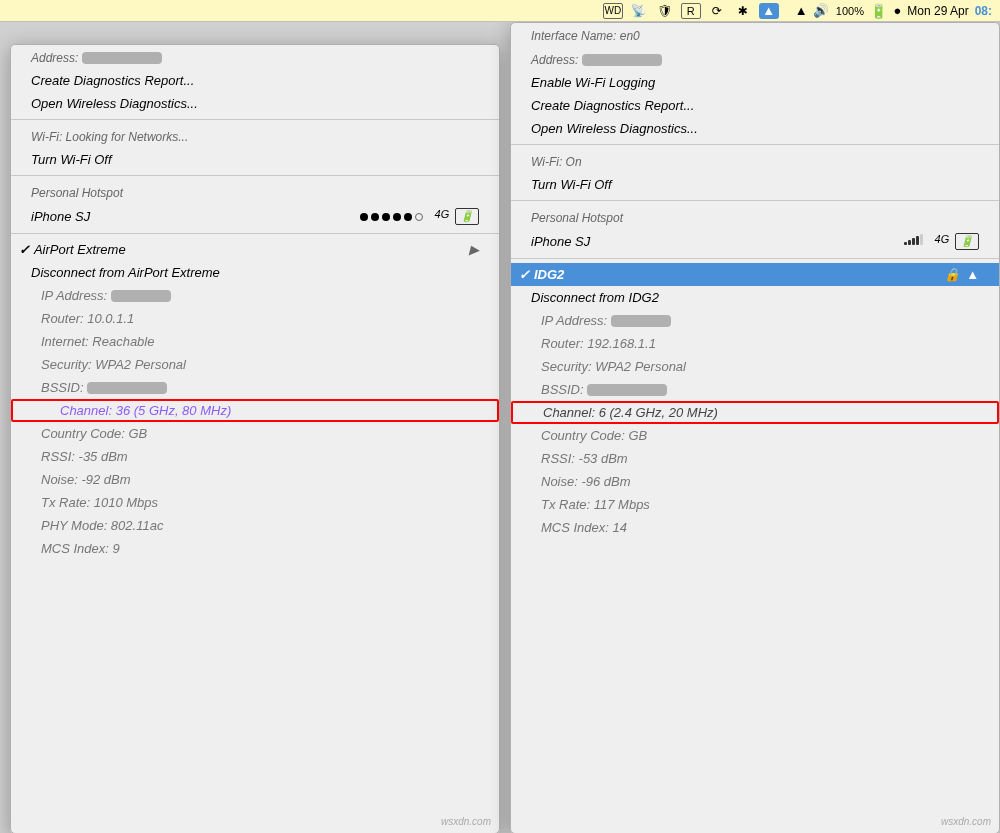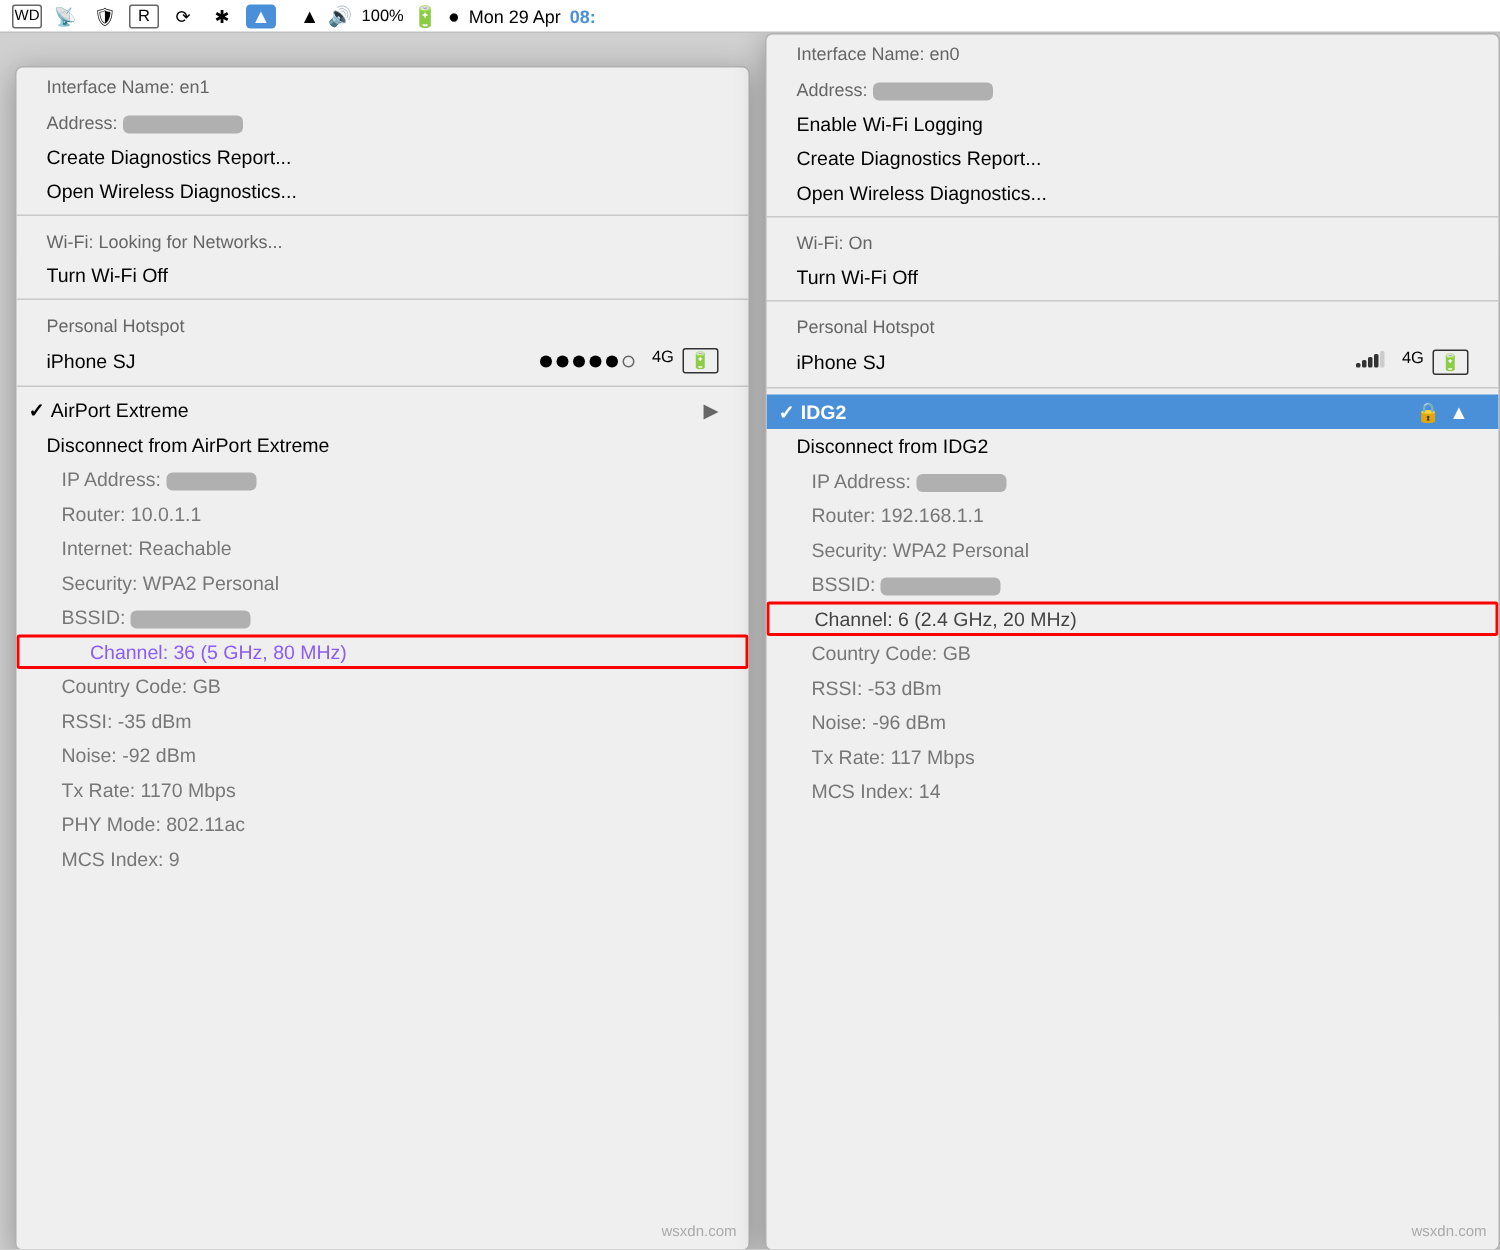--- a/index.html
+++ b/index.html
@@ -11,24 +11,24 @@
       font-size: 13px;
       display: flex;
       flex-direction: column;
       overflow: hidden;
     }
 
     
     .menubar {
       width: 100%;
       height: 22px;
-      background: #ffffff;
-      display: flex;
-      align-items: center;
-      justify-content: flex-start;
+      background: #fef9c3;
+      display: flex;
+      align-items: center;
+      justify-content: flex-end;
       padding: 0 8px;
       border-bottom: 1px solid #c0c0c0;
       position: relative;
     }
     .menubar-left {
       position: absolute;
       left: 0;
       top: 0;
       height: 100%;
       display: flex;
@@ -77,20 +77,21 @@
       overflow: hidden;
     }
 
     
     .dropdown-panel {
       background: rgba(240, 240, 240, 0.97);
       border: 1px solid #b0b0b0;
       width: 490px;
       overflow: hidden;
       position: relative;
+      font-style: italic;
     }
     .dropdown-panel.left {
       margin-top: 22px;
       margin-left: 10px;
       border-radius: 5px;
       box-shadow: 0 4px 20px rgba(0,0,0,0.3);
       height: 790px;
     }
     .dropdown-panel.right {
       margin-top: 0;
@@ -231,21 +232,20 @@
     <span style="font-size:14px;">🔋</span>
     <span>●</span>
     <span class="menubar-date">Mon 29 Apr</span>
     <span class="menubar-time" style="color:#4a90d9;font-weight:bold;">08:</span>
   </div>
 </div>
 
 <div class="main-content">
 
   <div class="dropdown-panel left">
-    <div class="menu-item header-text">Interface Name: en1</div>
     <div class="menu-item header-text">
       <span>Address:</span> <span class="blurred-text">&nbsp;&nbsp;&nbsp;&nbsp;&nbsp;&nbsp;&nbsp;&nbsp;&nbsp;&nbsp;&nbsp;&nbsp;</span>
     </div>
     <div class="menu-item">Create Diagnostics Report...</div>
     <div class="menu-item">Open Wireless Diagnostics...</div>
     <div class="menu-item separator"></div>
     <div class="menu-item header-text">Wi-Fi: Looking for Networks...</div>
     <div class="menu-item">Turn Wi-Fi Off</div>
     <div class="menu-item separator"></div>
     <div class="menu-item header-text">Personal Hotspot</div>
@@ -281,21 +281,21 @@
     <div class="menu-item indented gray">Router: 10.0.1.1</div>
     <div class="menu-item indented gray">Internet: Reachable</div>
     <div class="menu-item indented gray">Security: WPA2 Personal</div>
     <div class="menu-item indented gray">
       <span>BSSID:</span> <span class="blurred-text">&nbsp;&nbsp;&nbsp;&nbsp;&nbsp;&nbsp;&nbsp;&nbsp;&nbsp;&nbsp;&nbsp;&nbsp;&nbsp;&nbsp;&nbsp;</span>
     </div>
     <div class="menu-item indented channel-highlight" style="color:#8b5cf6;padding-left:47px;">Channel: 36 (5 GHz, 80 MHz)</div>
     <div class="menu-item indented gray">Country Code: GB</div>
     <div class="menu-item indented gray">RSSI: -35 dBm</div>
     <div class="menu-item indented gray">Noise: -92 dBm</div>
-    <div class="menu-item indented gray">Tx Rate: 1170 Mbps</div>
+    <div class="menu-item indented gray">Tx Rate: 1010 Mbps</div>
     <div class="menu-item indented gray">PHY Mode: 802.11ac</div>
     <div class="menu-item indented gray">MCS Index: 9</div>
     <div class="watermark">wsxdn.com</div>
   </div>
 
   <div class="dropdown-panel right">
     <div class="menu-item header-text">Interface Name: en0</div>
     <div class="menu-item header-text">
       <span>Address:</span> <span class="blurred-text">&nbsp;&nbsp;&nbsp;&nbsp;&nbsp;&nbsp;&nbsp;&nbsp;&nbsp;&nbsp;&nbsp;&nbsp;</span>
     </div>

